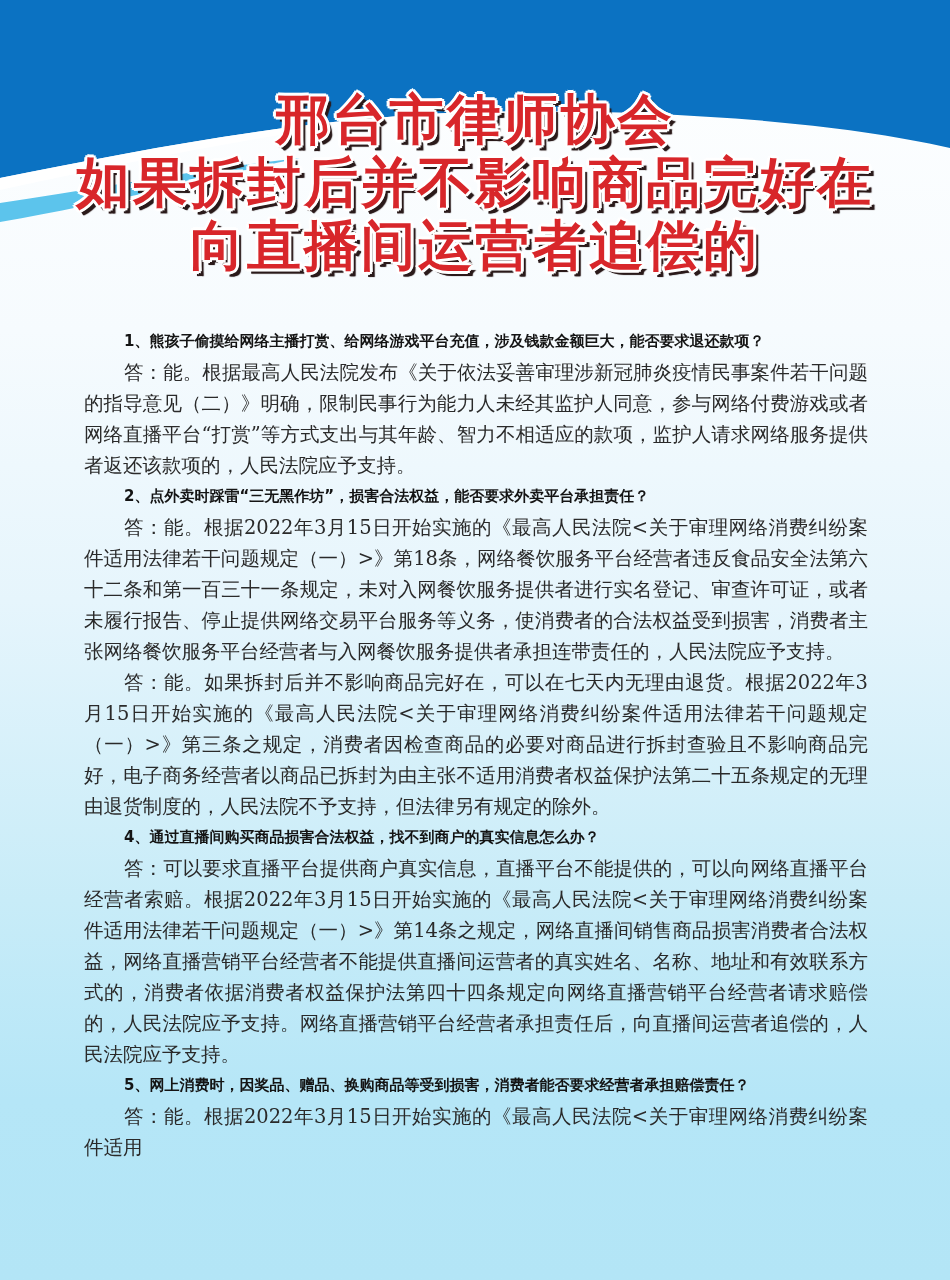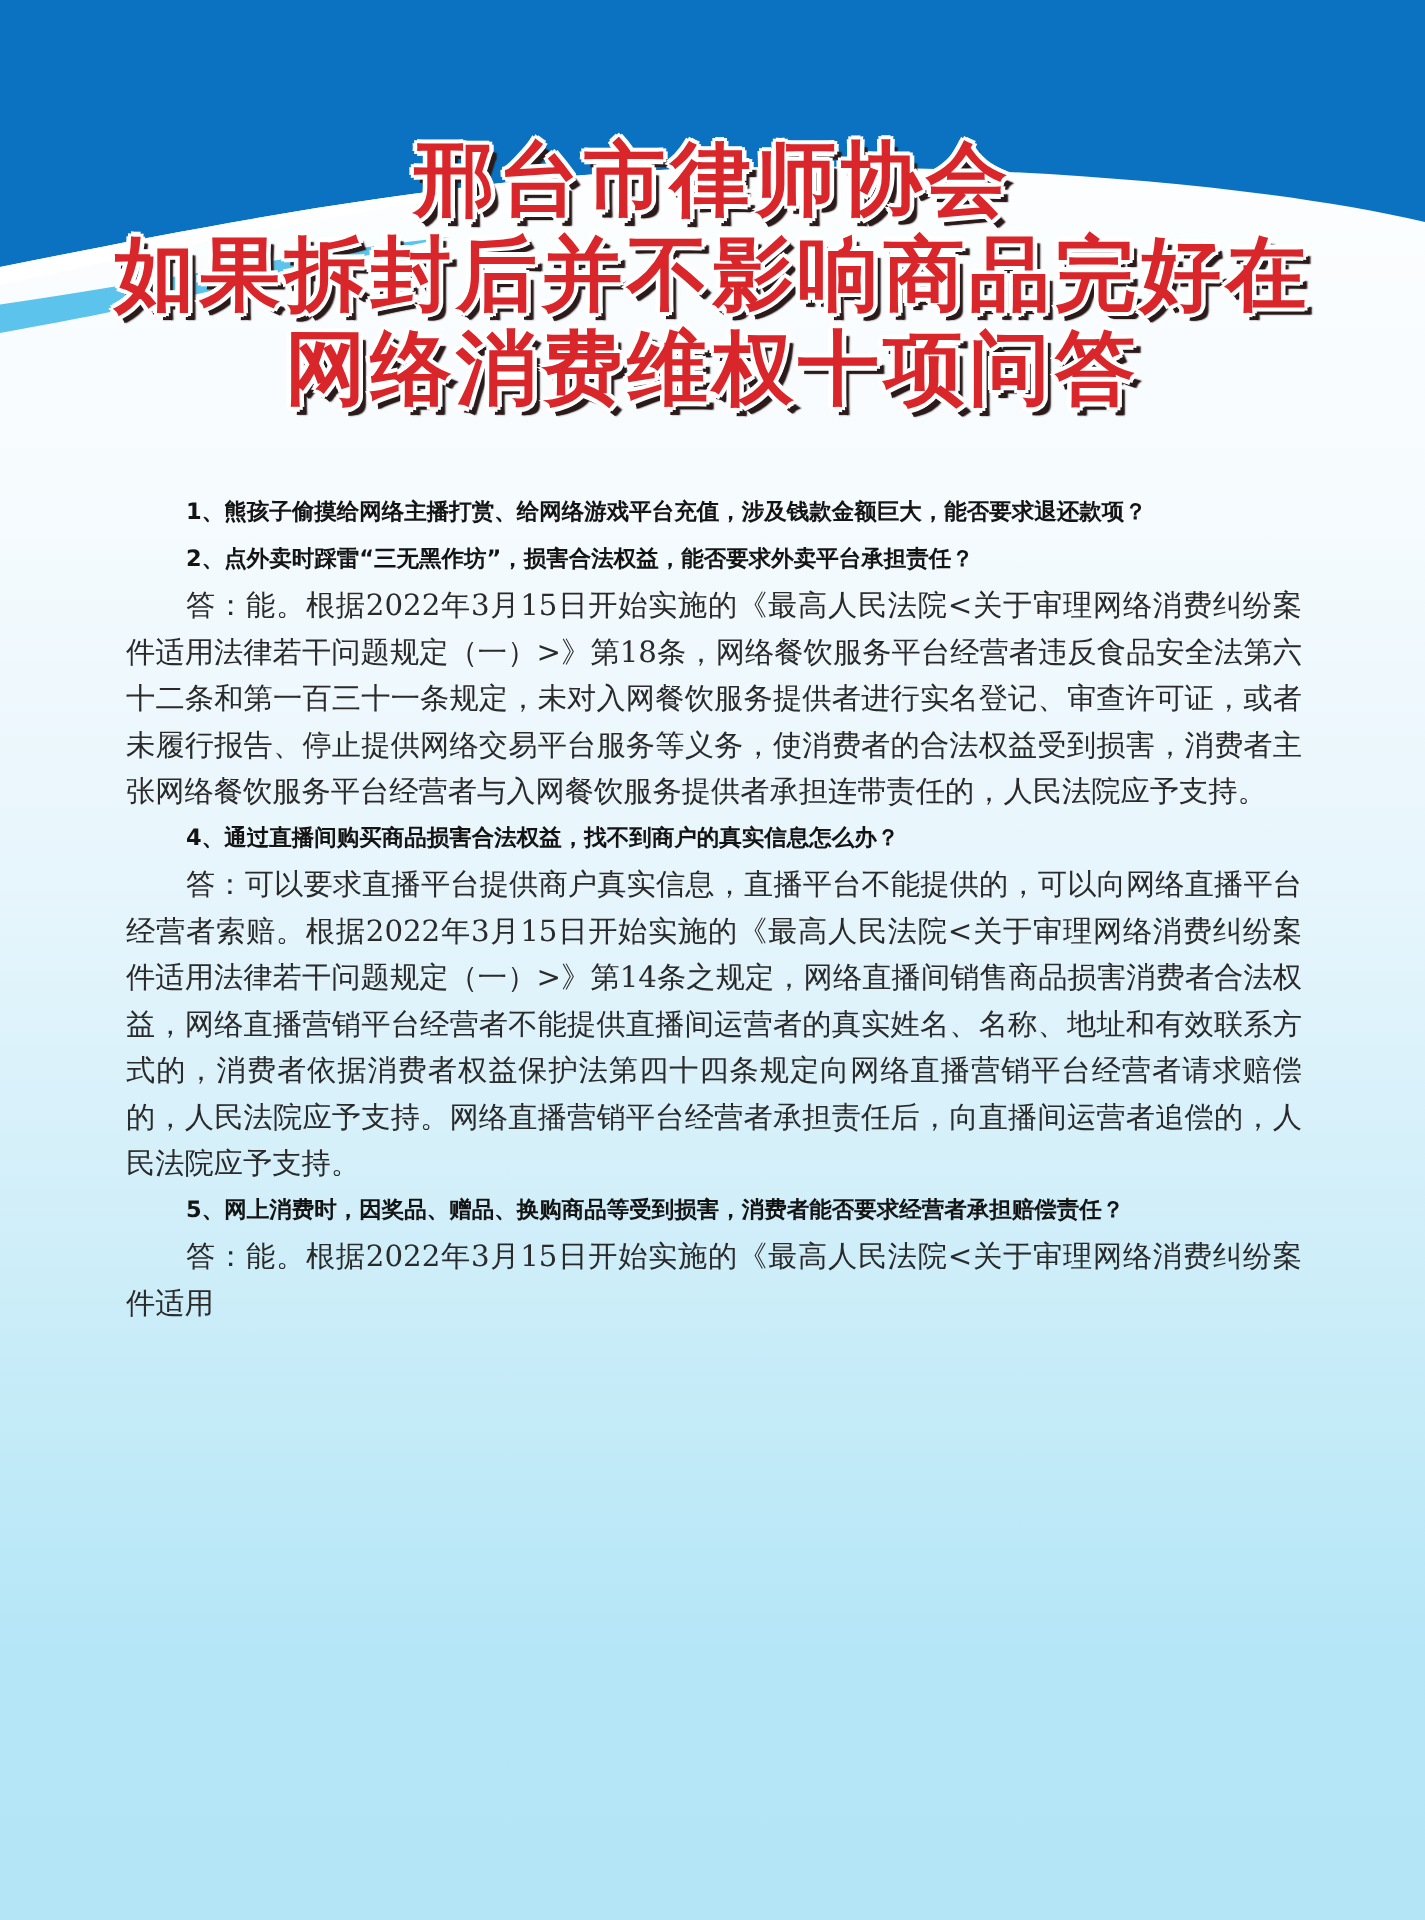--- a/index.html
+++ b/index.html
@@ -32,24 +32,26 @@
 
 <svg class="bg-svg" viewBox="0 0 950 300" preserveAspectRatio="none">
   <path d="M0,0 H950 V148 C820,118 620,108 470,112 C300,118 140,150 0,178 Z" fill="#0b72c2"></path>
   <path d="M0,203 C90,190 190,170 300,158 C240,170 150,195 0,222 Z" fill="#5cc4ec"></path>
   <path d="M0,178 C140,150 300,118 470,112 C300,125 140,160 0,190 Z" fill="#ffffff" opacity="0.9"></path>
 </svg>
 
 <div class="header">
   <div class="title-line">邢台市律师协会</div>
   <div class="title-line">如果拆封后并不影响商品完好在</div>
-  <div class="title-line">网络消费维权十项问答</div>
+  <div class="title-line">向直播间运营者追偿的</div>
 </div>
 
 <div class="content">
   <p class="q">1、熊孩子偷摸给网络主播打赏、给网络游戏平台充值，涉及钱款金额巨大，能否要求退还款项？</p>
+  <p>答：能。根据最高人民法院发布《关于依法妥善审理涉新冠肺炎疫情民事案件若干问题的指导意见（二）》明确，限制民事行为能力人未经其监护人同意，参与网络付费游戏或者网络直播平台“打赏”等方式支出与其年龄、智力不相适应的款项，监护人请求网络服务提供者返还该款项的，人民法院应予支持。</p>
   <p class="q">2、点外卖时踩雷“三无黑作坊”，损害合法权益，能否要求外卖平台承担责任？</p>
   <p>答：能。根据2022年3月15日开始实施的《最高人民法院&lt;关于审理网络消费纠纷案件适用法律若干问题规定（一）&gt;》第18条，网络餐饮服务平台经营者违反食品安全法第六十二条和第一百三十一条规定，未对入网餐饮服务提供者进行实名登记、审查许可证，或者未履行报告、停止提供网络交易平台服务等义务，使消费者的合法权益受到损害，消费者主张网络餐饮服务平台经营者与入网餐饮服务提供者承担连带责任的，人民法院应予支持。</p>
+  <p>答：能。如果拆封后并不影响商品完好在，可以在七天内无理由退货。根据2022年3月15日开始实施的《最高人民法院&lt;关于审理网络消费纠纷案件适用法律若干问题规定（一）&gt;》第三条之规定，消费者因检查商品的必要对商品进行拆封查验且不影响商品完好，电子商务经营者以商品已拆封为由主张不适用消费者权益保护法第二十五条规定的无理由退货制度的，人民法院不予支持，但法律另有规定的除外。</p>
   <p class="q">4、通过直播间购买商品损害合法权益，找不到商户的真实信息怎么办？</p>
   <p>答：可以要求直播平台提供商户真实信息，直播平台不能提供的，可以向网络直播平台经营者索赔。根据2022年3月15日开始实施的《最高人民法院&lt;关于审理网络消费纠纷案件适用法律若干问题规定（一）&gt;》第14条之规定，网络直播间销售商品损害消费者合法权益，网络直播营销平台经营者不能提供直播间运营者的真实姓名、名称、地址和有效联系方式的，消费者依据消费者权益保护法第四十四条规定向网络直播营销平台经营者请求赔偿的，人民法院应予支持。网络直播营销平台经营者承担责任后，向直播间运营者追偿的，人民法院应予支持。</p>
   <p class="q">5、网上消费时，因奖品、赠品、换购商品等受到损害，消费者能否要求经营者承担赔偿责任？</p>
   <p>答：能。根据2022年3月15日开始实施的《最高人民法院&lt;关于审理网络消费纠纷案件适用</p>
 </div>
 
 </body></html>

